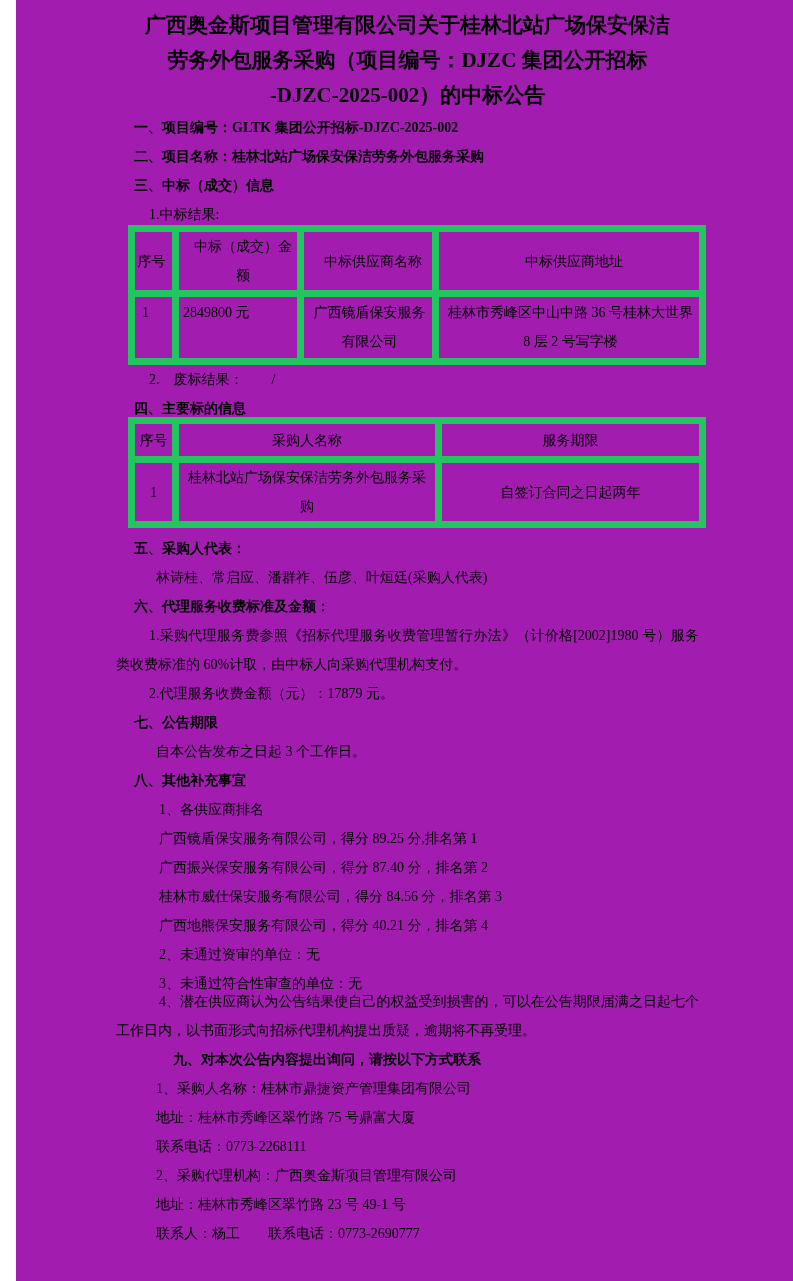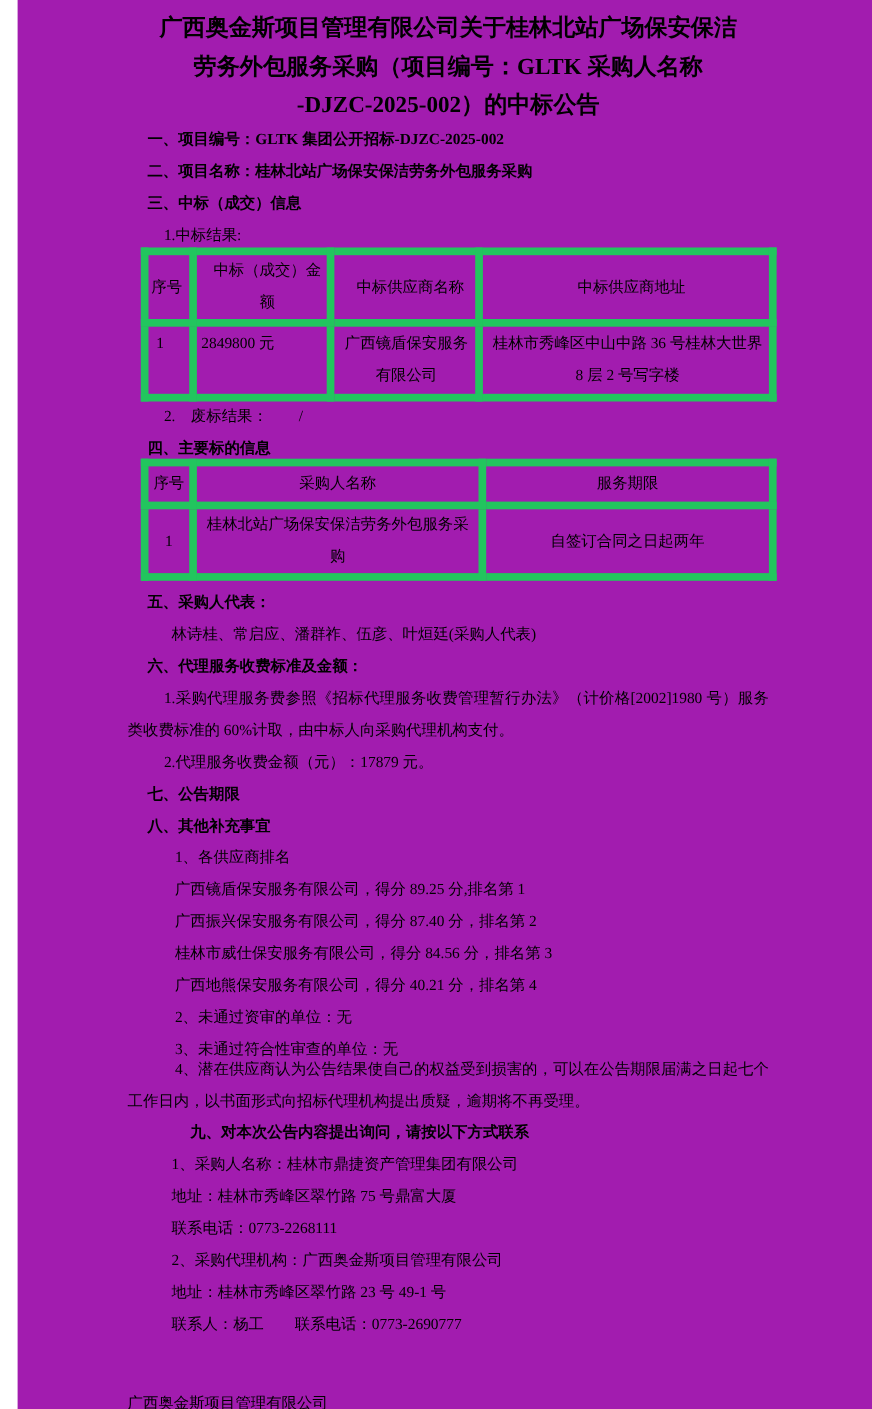--- a/index.html
+++ b/index.html
@@ -56,21 +56,21 @@
   .sign { text-align:left; padding-right:10px; margin-top:43px; }
   .date { text-align:right; padding-right:46px; margin-top:24px; }
 </style>
 </head>
 <body>
 
 <div class="page">
 
   <div>
     <div class="title-line">广西奥金斯项目管理有限公司关于桂林北站广场保安保洁</div>
-    <div class="title-line">劳务外包服务采购（项目编号：GLTK 采购人名称</div>
+    <div class="title-line">劳务外包服务采购（项目编号：DJZC 集团公开招标</div>
     <div class="title-line">-DJZC-2025-002）的中标公告</div>
   </div>
 
   <p class="h">一、项目编号：GLTK 集团公开招标-DJZC-2025-002</p>
   <p class="h">二、项目名称：桂林北站广场保安保洁劳务外包服务采购</p>
   <p class="h">三、中标（成交）信息</p>
 
   <p class="ind-md">1.中标结果:</p>
 
   <table class="tbl1">
@@ -121,20 +121,21 @@
     </table>
 
   <p class="h" style="margin-top:6px">五、采购人代表：</p>
   <p class="ind-nm">林诗桂、常启应、潘群祚、伍彦、叶烜廷(采购人代表)</p>
 
   <p class="h">六、代理服务收费标准及金额：</p>
   <p class="ind-md wrapjust">1.采购代理服务费参照《招标代理服务收费管理暂行办法》（计价格[2002]1980 号）服务类收费标准的 60%计取，由中标人向采购代理机构支付。</p>
   <p class="ind-md">2.代理服务收费金额（元）：17879 元。</p>
 
   <p class="h">七、公告期限</p>
+  <p class="ind-nm">自本公告发布之日起 3 个工作日。</p>
 
   <p class="h">八、其他补充事宜</p>
   <p class="ind">1、各供应商排名</p>
   <p class="ind">广西镜盾保安服务有限公司，得分 89.25 分,排名第 1</p>
   <p class="ind">广西振兴保安服务有限公司，得分 87.40 分，排名第 2</p>
   <p class="ind">桂林市威仕保安服务有限公司，得分 84.56 分，排名第 3</p>
   <p class="ind">广西地熊保安服务有限公司，得分 40.21 分，排名第 4</p>
   <p class="ind">2、未通过资审的单位：无</p>
   <p class="ind">3、未通过符合性审查的单位：无</p>
   <p class="ind wrapjust tight">4、潜在供应商认为公告结果使自己的权益受到损害的，可以在公告期限届满之日起七个工作日内，以书面形式向招标代理机构提出质疑，逾期将不再受理。</p>

